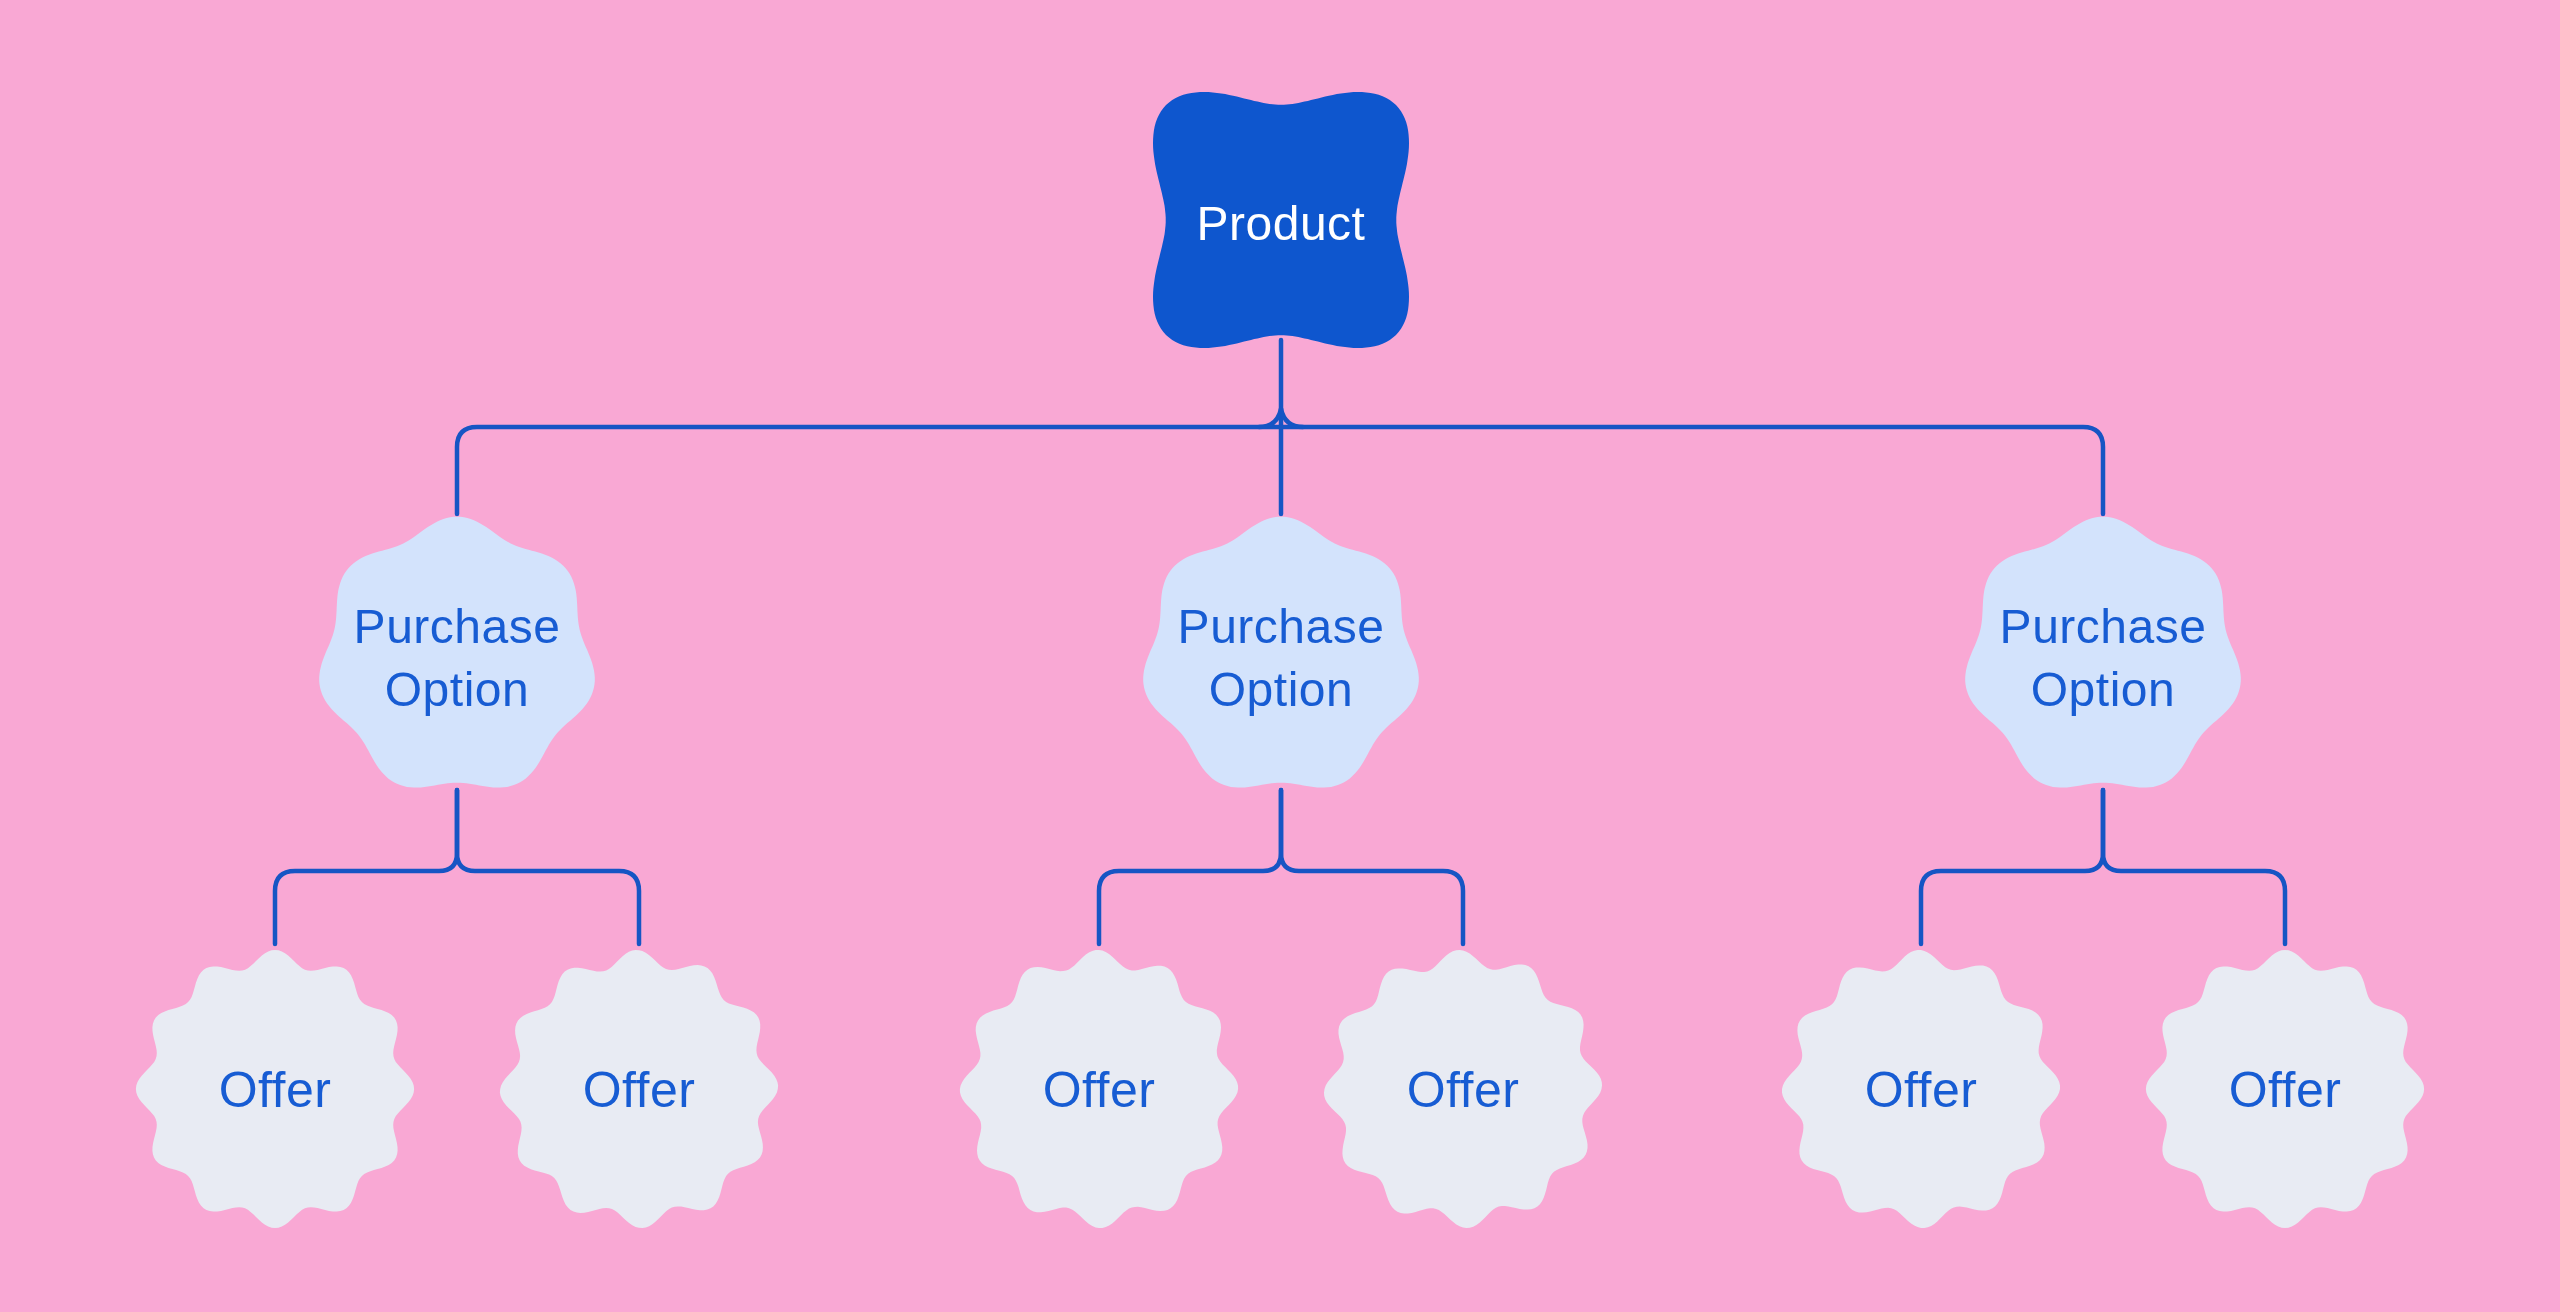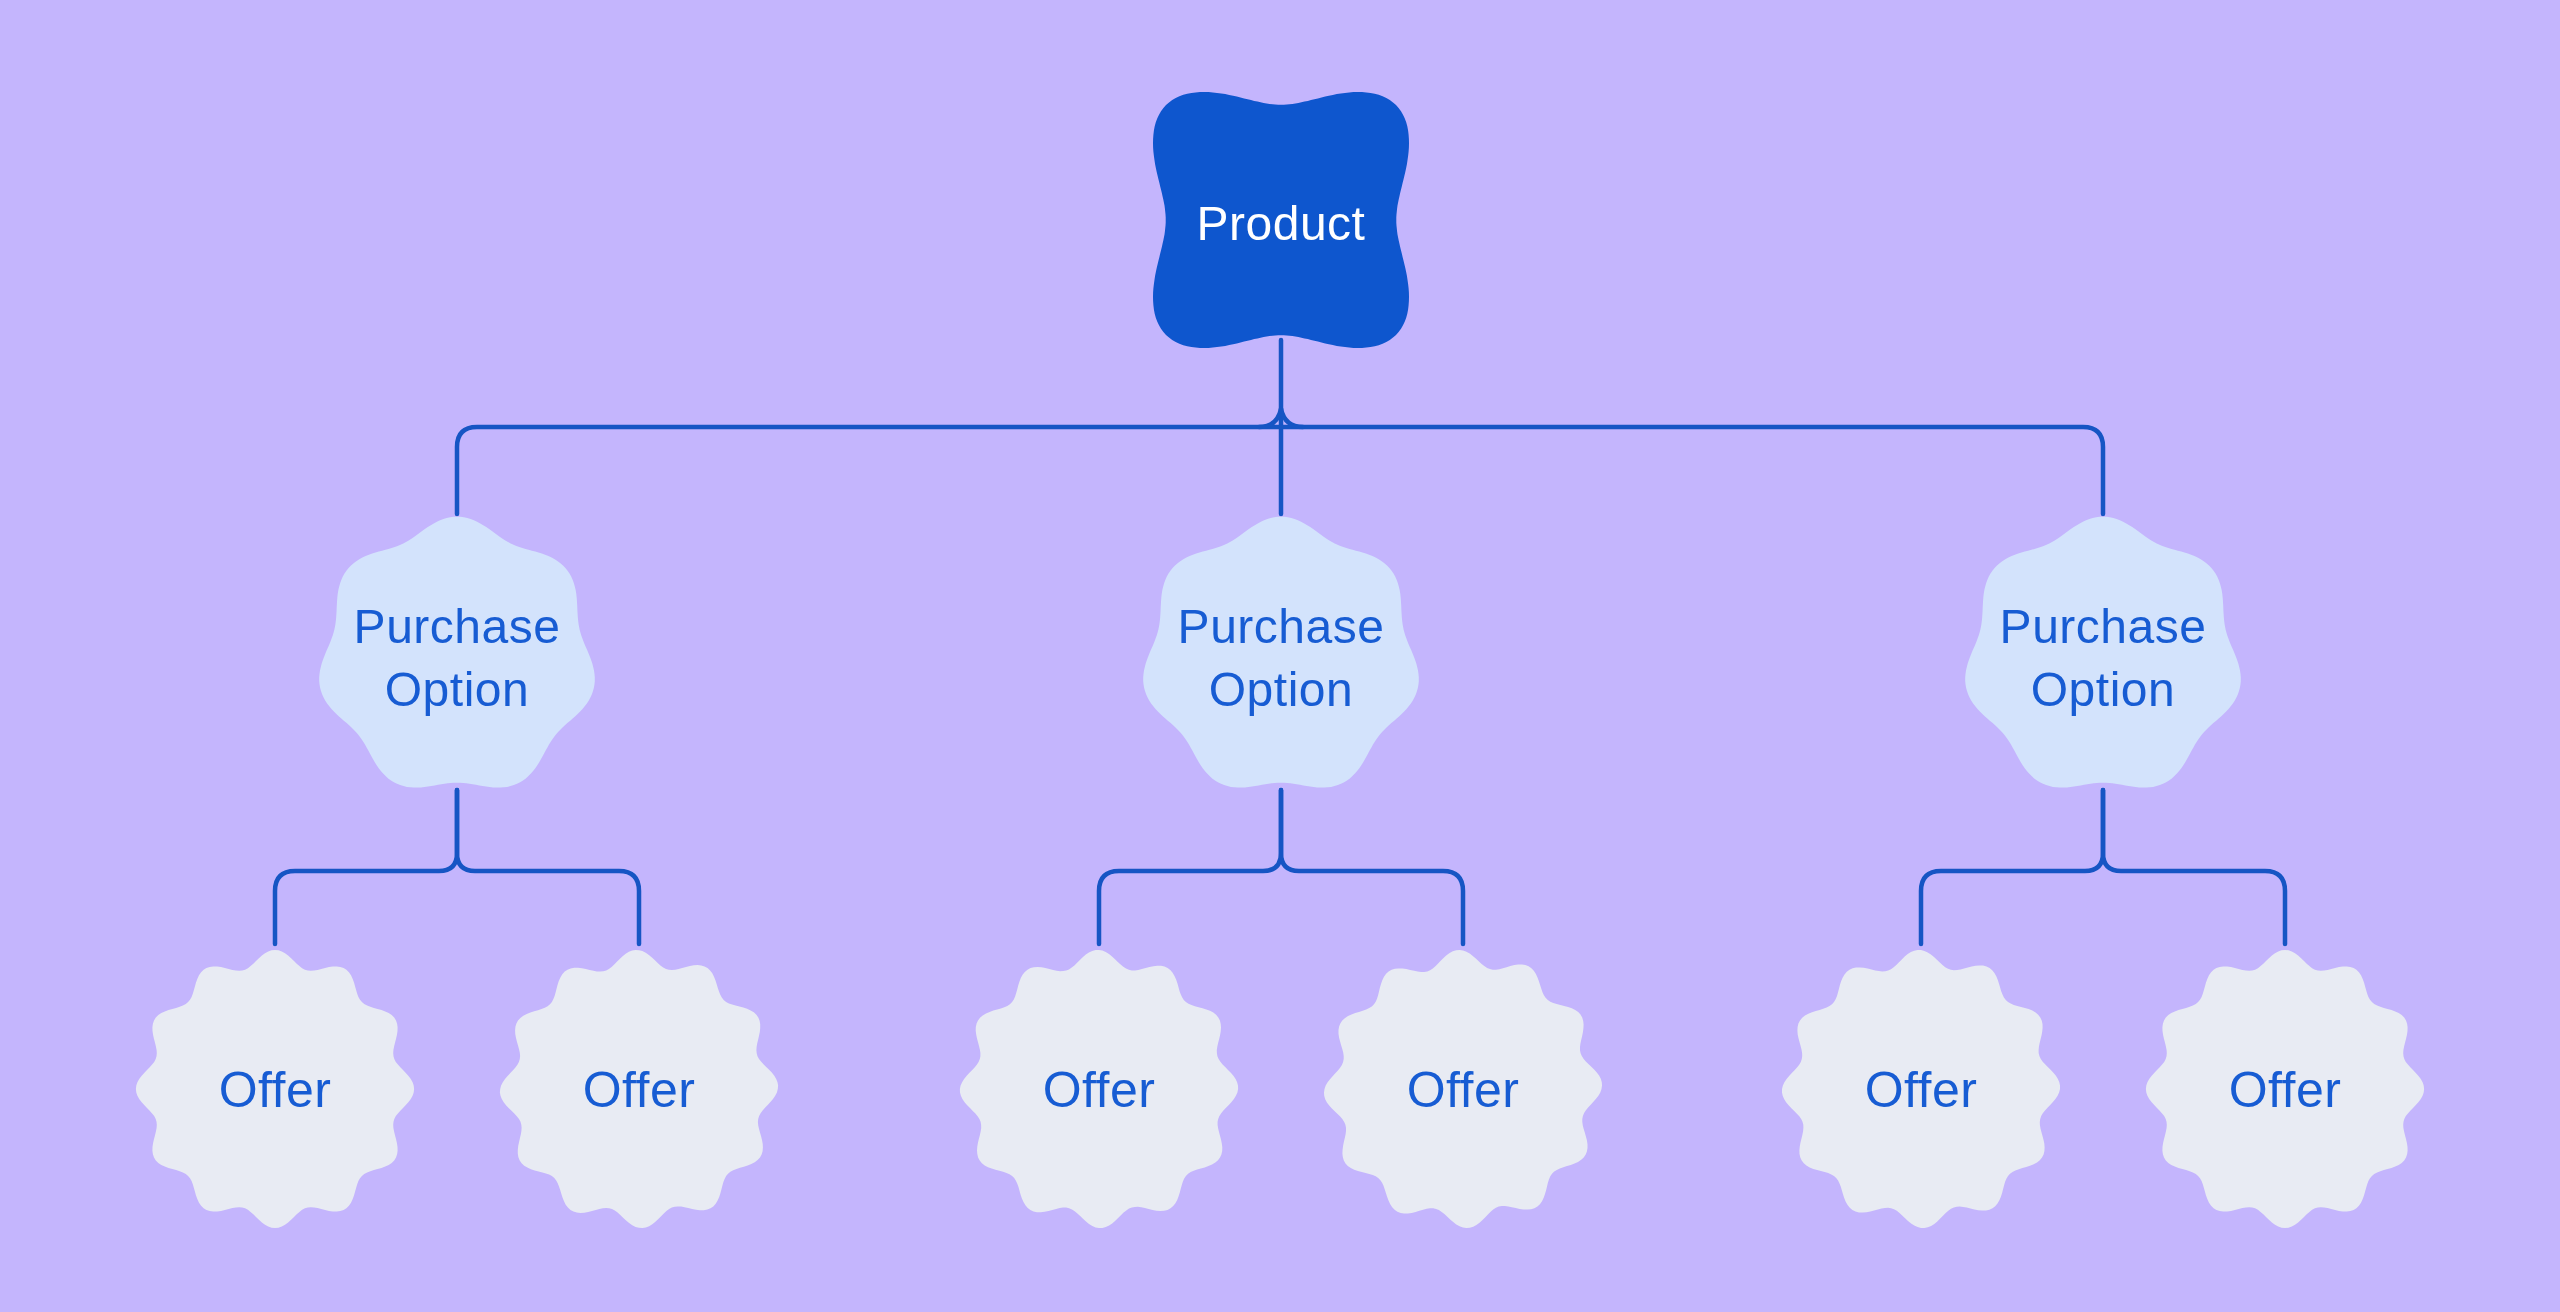--- a/index.html
+++ b/index.html
@@ -6,21 +6,21 @@
     margin: 0;
     padding: 0;
     background: #ffffff;
   }
   .diagram-wrap {
     width: 100%;
     height: 100vh;
     display: flex;
     align-items: center;
     justify-content: center;
-    background: #c4b5fd;
+    background: #f9a8d4;
   }
   svg.diagram {
     display: block;
     width: 100%;
     height: auto;
     max-height: 100vh;
   }
   svg.diagram text {
     font-family: "Liberation Sans", "DejaVu Sans", sans-serif;
     font-weight: 500;

